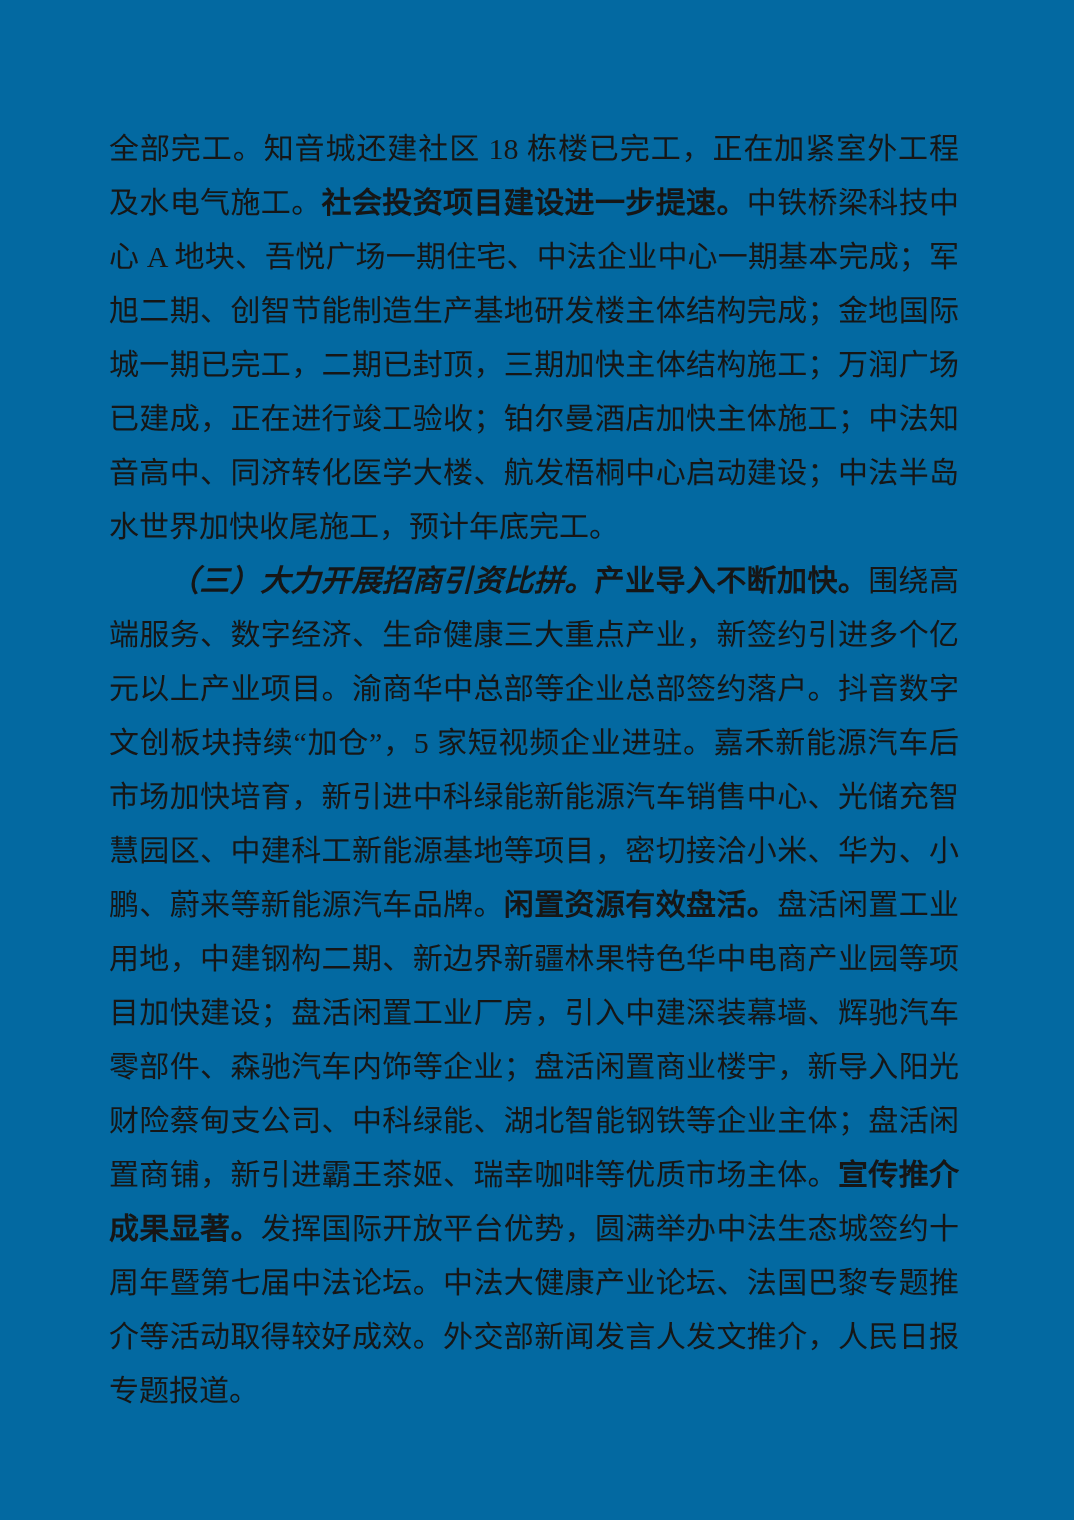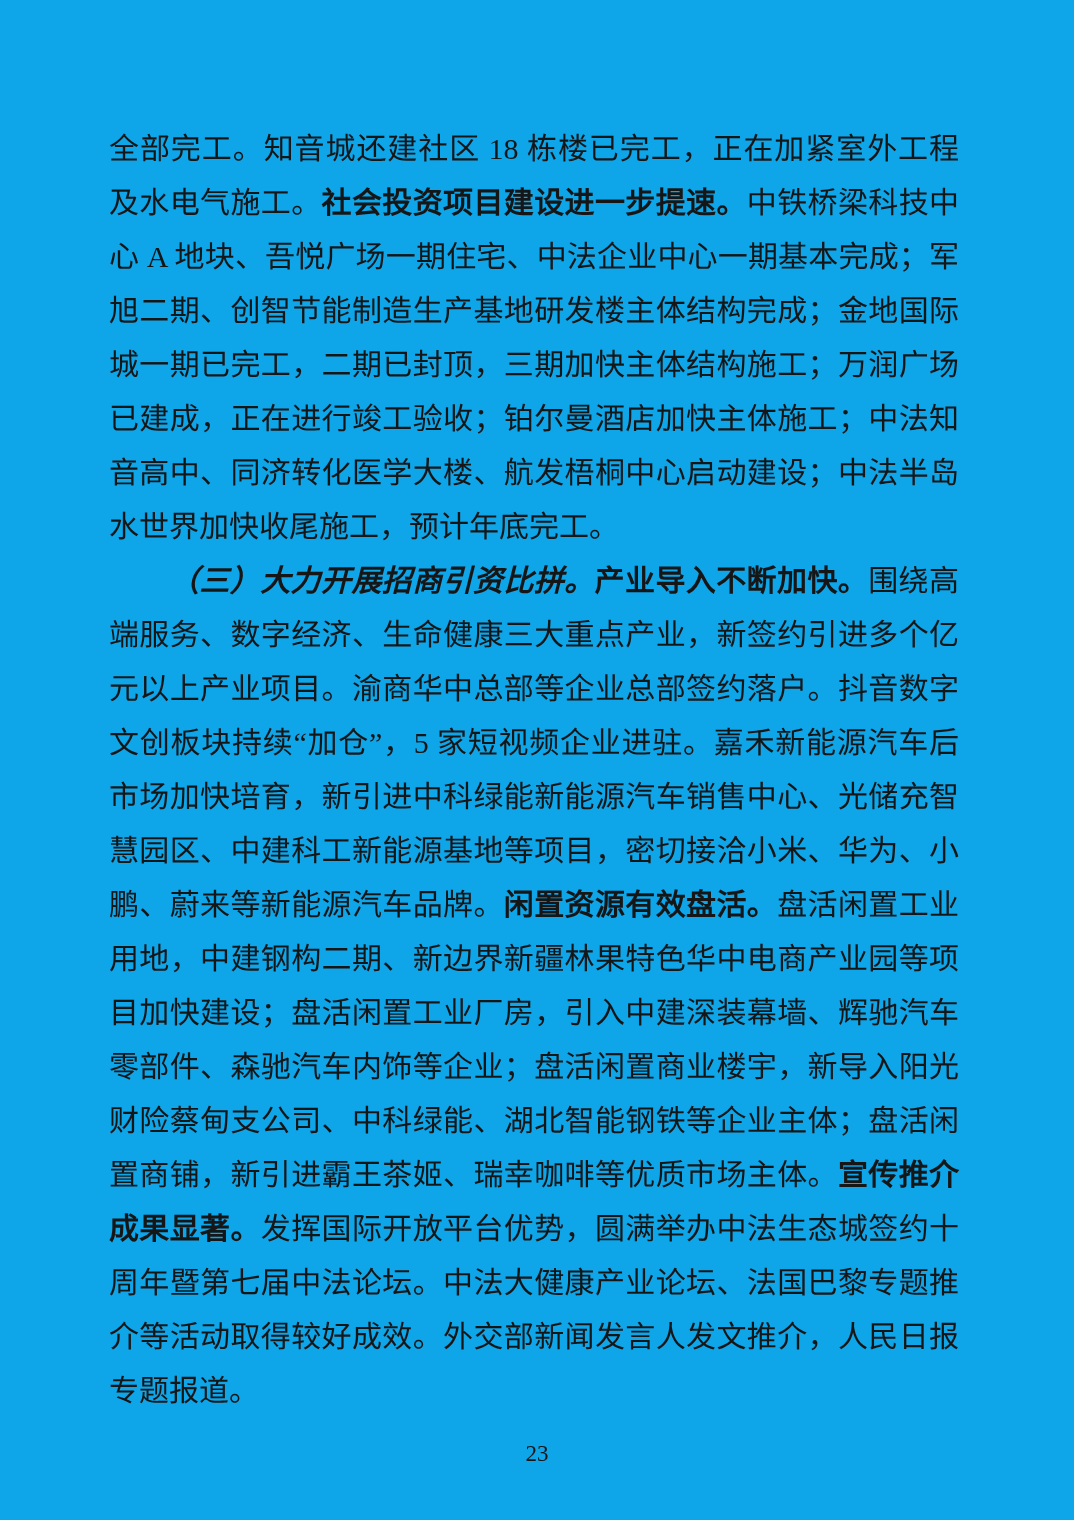--- a/index.html
+++ b/index.html
@@ -5,21 +5,21 @@
   * { box-sizing: border-box; }
   html, body {
     margin: 0;
     padding: 0;
     background: #ffffff;
   }
   .page {
     position: relative;
     width: 1074px;
     height: 1520px;
-    background: #0ea5e9;
+    background: #0369a1;
     overflow: hidden;
     font-family: "Liberation Serif", "DejaVu Serif", serif;
     color: #161616;
   }
   .content {
     position: absolute;
     left: 109px;
     top: 122px;
     width: 850px;
     font-size: 30px;
@@ -64,16 +64,13 @@
     <p class="para">
       <span class="run-normal">全部完工。知音城还建社区 18 栋楼已完工，正在加紧室外工程及水电气施工。</span><span class="run-bold">社会投资项目建设进一步提速。</span><span class="run-normal">中铁桥梁科技中心 A 地块、吾悦广场一期住宅、中法企业中心一期基本完成；军旭二期、创智节能制造生产基地研发楼主体结构完成；金地国际城一期已完工，二期已封顶，三期加快主体结构施工；万润广场已建成，正在进行竣工验收；铂尔曼酒店加快主体施工；中法知音高中、同济转化医学大楼、航发梧桐中心启动建设；中法半岛水世界加快收尾施工，预计年底完工。</span>
     </p>
 
     <p class="para indent">
       <span class="run-bold-kai">（三）大力开展招商引资比拼。</span><span class="run-bold">产业导入不断加快。</span><span class="run-normal">围绕高端服务、数字经济、生命健康三大重点产业，新签约引进多个亿元以上产业项目。渝商华中总部等企业总部签约落户。抖音数字文创板块持续“加仓”，5 家短视频企业进驻。嘉禾新能源汽车后市场加快培育，新引进中科绿能新能源汽车销售中心、光储充智慧园区、中建科工新能源基地等项目，密切接洽小米、华为、小鹏、蔚来等新能源汽车品牌。</span><span class="run-bold">闲置资源有效盘活。</span><span class="run-normal">盘活闲置工业用地，中建钢构二期、新边界新疆林果特色华中电商产业园等项目加快建设；盘活闲置工业厂房，引入中建深装幕墙、辉驰汽车零部件、森驰汽车内饰等企业；盘活闲置商业楼宇，新导入阳光财险蔡甸支公司、中科绿能、湖北智能钢铁等企业主体；盘活闲置商铺，新引进霸王茶姬、瑞幸咖啡等优质市场主体。</span><span class="run-bold">宣传推介成果显著。</span><span class="run-normal">发挥国际开放平台优势，圆满举办中法生态城签约十周年暨第七届中法论坛。中法大健康产业论坛、法国巴黎专题推介等活动取得较好成效。外交部新闻发言人发文推介，人民日报专题报道。</span>
     </p>
 
   </div>
 
-  <div class="page-footer">
-    <span>23</span>
-  </div>
 </div>
 
 </body></html>

